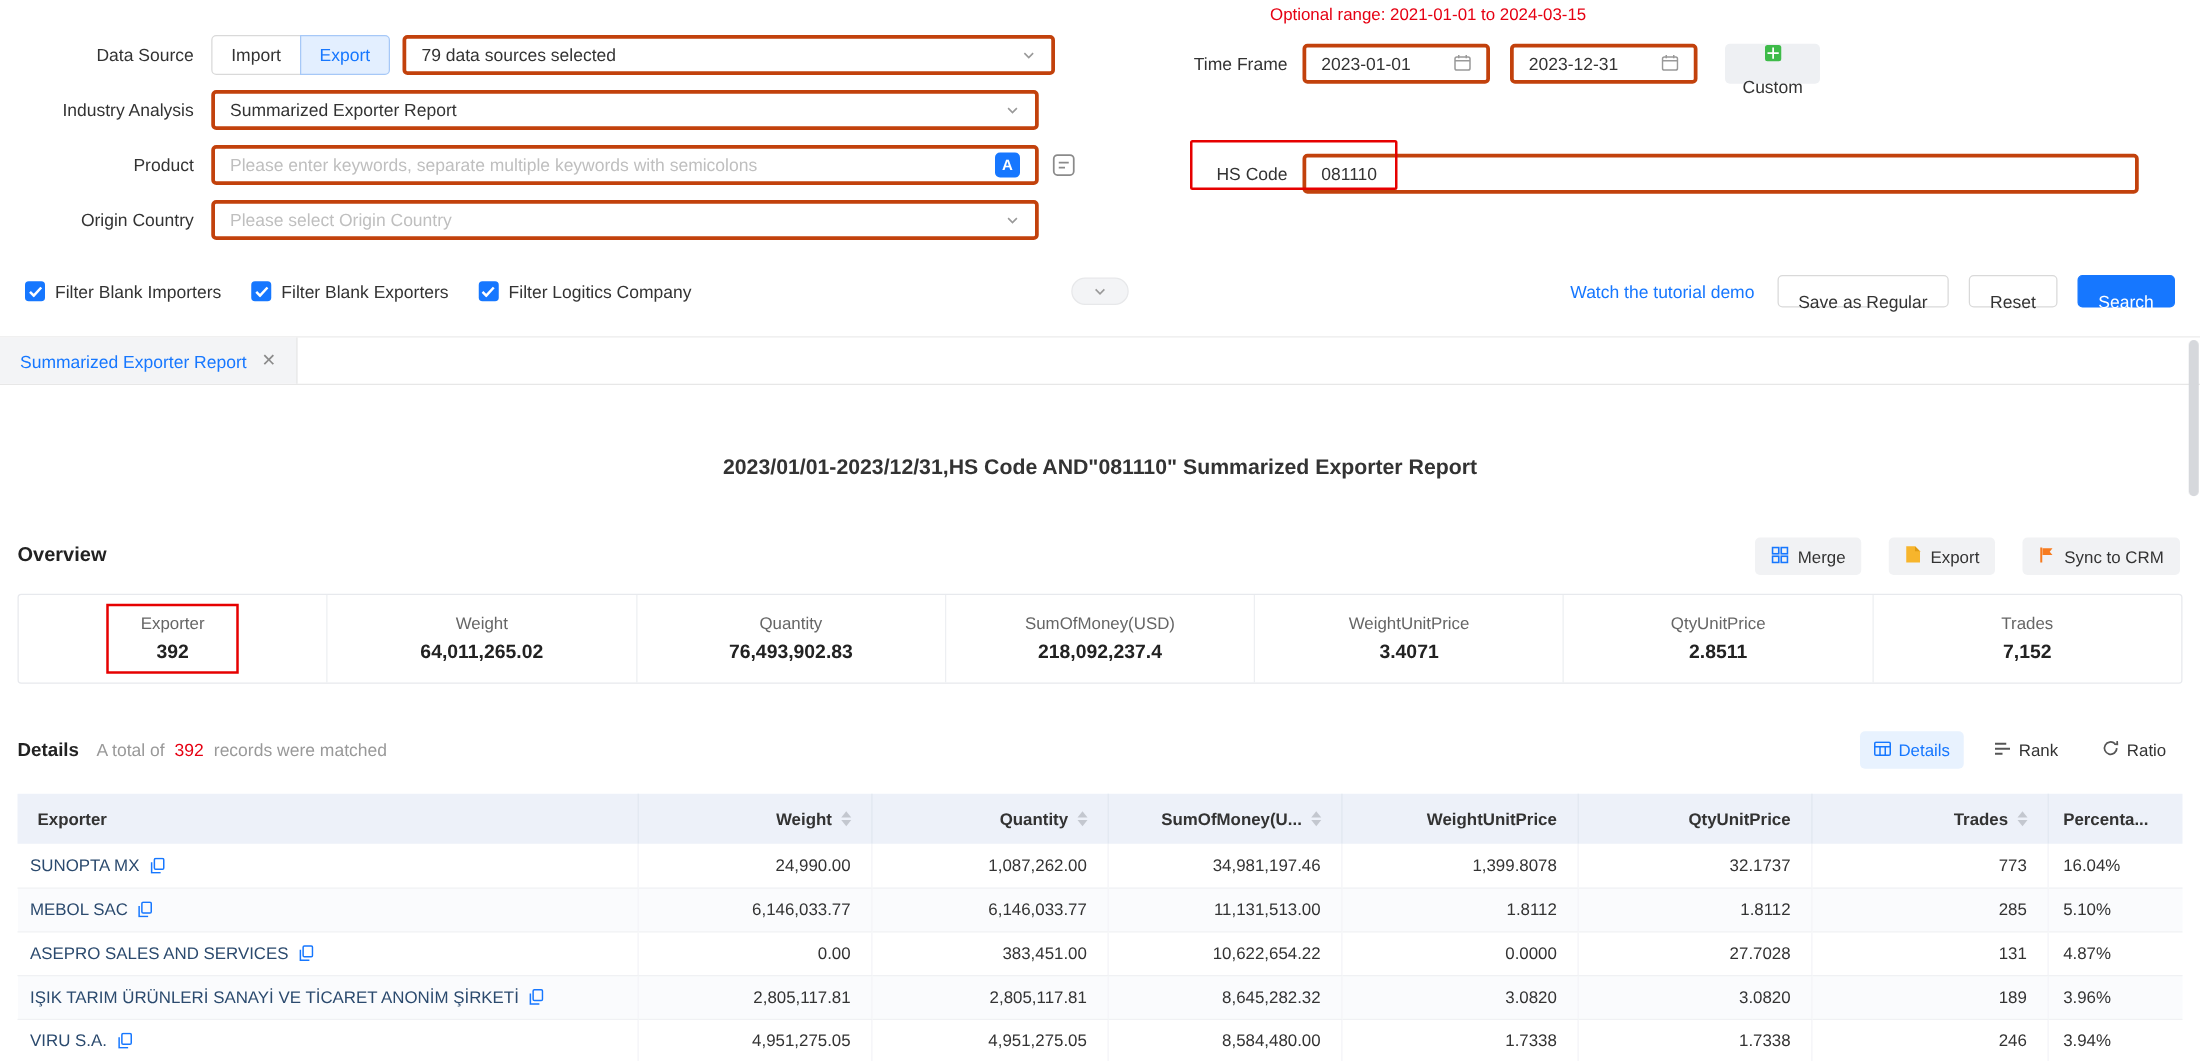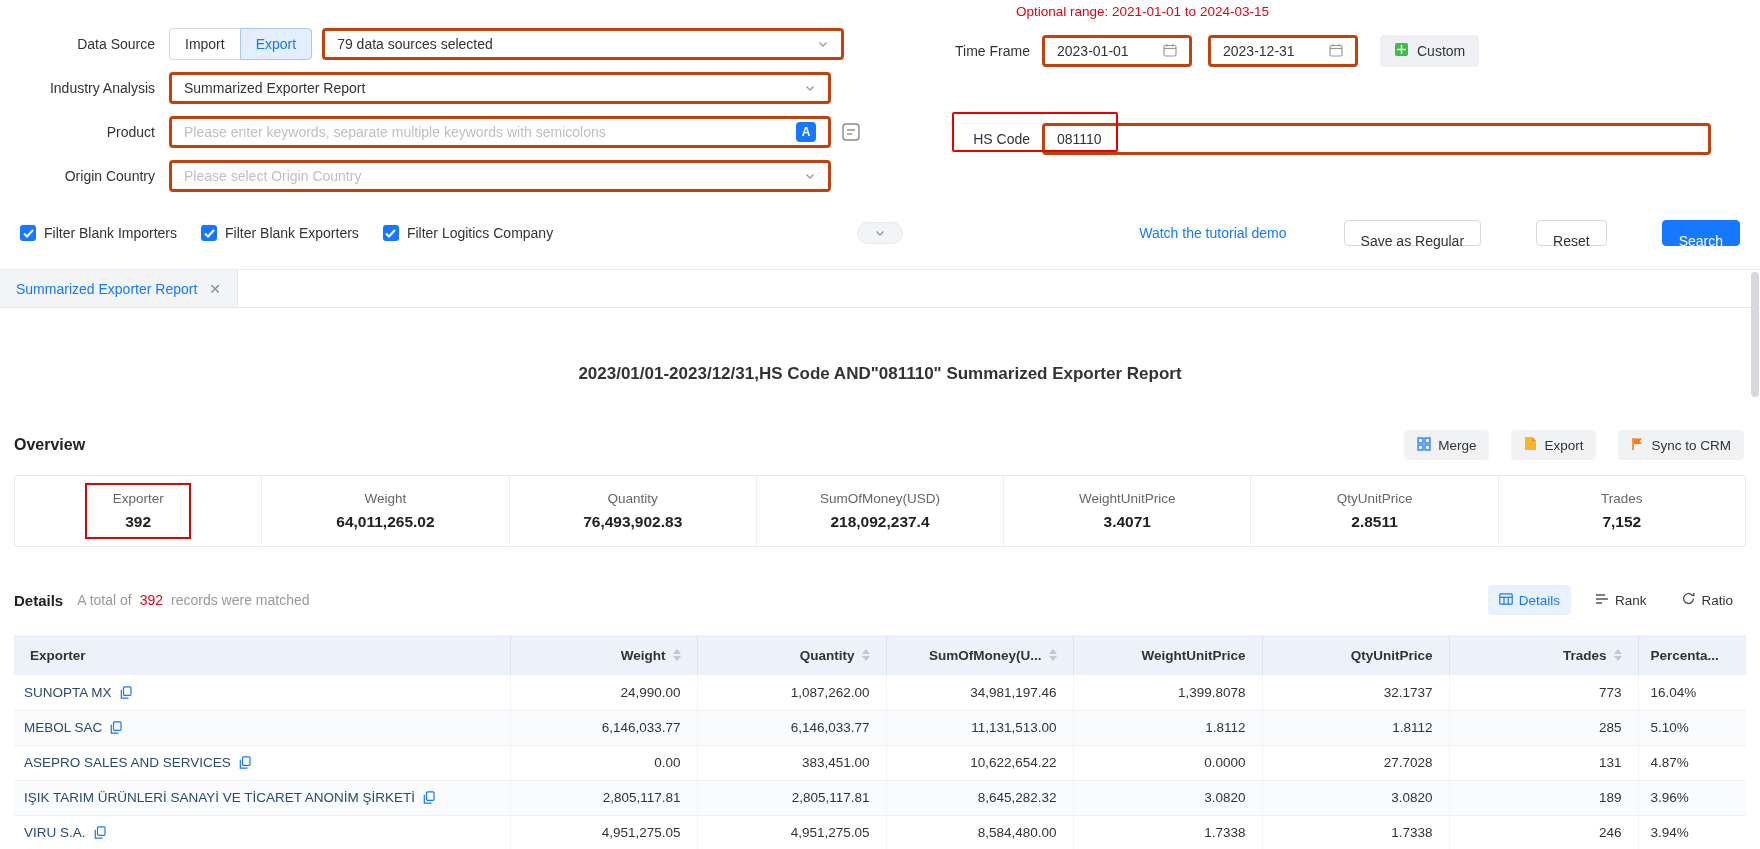--- a/index.html
+++ b/index.html
@@ -22,21 +22,21 @@
   .chev { margin-left:auto; display:flex; }
 
   .seg { height:32px; padding:0 15px; border:1px solid #d9d9d9; background:#fff; font-size:14px; color:#333; cursor:pointer; }
   .seg.import { border-radius:4px 0 0 4px; }
   .seg.export { border-radius:0 4px 4px 0; margin-left:-1px; background:#e3efff; color:#1677ff; border-color:#a6c8f7; }
   .seg-select-gap { margin-left:10px; }
 
   .date { width:150px; justify-content:space-between; cursor:pointer; }
   .ml16{margin-left:16px} .ml22{margin-left:22px}
   .custom-btn { height:32px; padding:0 14px; background:#eef0f3; border:none; border-radius:4px;
-    display:inline-flex; align-items:center; gap:8px; font-size:14px; color:#333; cursor:pointer; }
+    display:inline-flex; align-items:center; gap:8px; font-size:14px; color:#333; cursor:pointer;flex-direction:column; }
 
   .prod { position:relative; }
   .prod .flex1 { flex:1; min-width:0; white-space:nowrap; overflow:hidden; text-overflow:ellipsis; }
   .tr-ic { width:20px; height:20px; flex:none; background:#1677ff; border-radius:4px; color:#fff;
     font-size:12px; font-weight:bold; display:flex; align-items:center; justify-content:center; cursor:pointer; }
   .kw-ic { margin-left:10px; display:flex; cursor:pointer; }
 
   .hs-redbox { position:absolute; left:52px; top:-4px; width:166px; height:40px;
     border:2px solid #e60000; border-radius:2px; pointer-events:none; }
 
@@ -44,21 +44,21 @@
   .cb-item { display:flex; align-items:center; margin-right:24px; cursor:pointer; }
   .cb { width:16px; height:16px; background:#1677ff; border-radius:3px; display:flex;
     align-items:center; justify-content:center; flex:none; }
   .cb-label { margin-left:8px; font-size:14px; color:#333; }
   .collapse-pill { position:absolute; left:50%; transform:translateX(-50%); width:46px; height:22px;
     border-radius:11px; background:#f3f4f6; border:1px solid #e7e8ea; display:flex;
     align-items:center; justify-content:center; cursor:pointer; }
   .row5-actions { margin-left:auto; display:flex; align-items:center; gap:16px; }
   .tut-link { color:#1677ff; font-size:14px; cursor:pointer; margin-right:2px; }
   .btn { height:25px; padding:12px 16px; border:1px solid #d9d9d9; border-radius:4px; background:#fff;
-    font-size:14px; color:#333; cursor:pointer;margin-left:39px; }
+    font-size:14px; color:#333; cursor:pointer; }
   .btn.primary { background:#1677ff; border-color:#1677ff; color:#fff; }
 
   
   .tab-bar { margin-top:19px; height:39px; border-top:1px solid #ececec; border-bottom:1px solid #e7e7e7;
     display:flex; align-items:stretch; background:#fff; }
   .tab { display:inline-flex; align-items:center; padding:0 16px; background:#f3f4f6;
     border-right:1px solid #e7e7e7; font-size:14px; color:#1677ff; cursor:pointer; }
   .tab-close { margin-left:12px; color:#8a8a8a; font-size:14px; cursor:pointer; }
 
   

